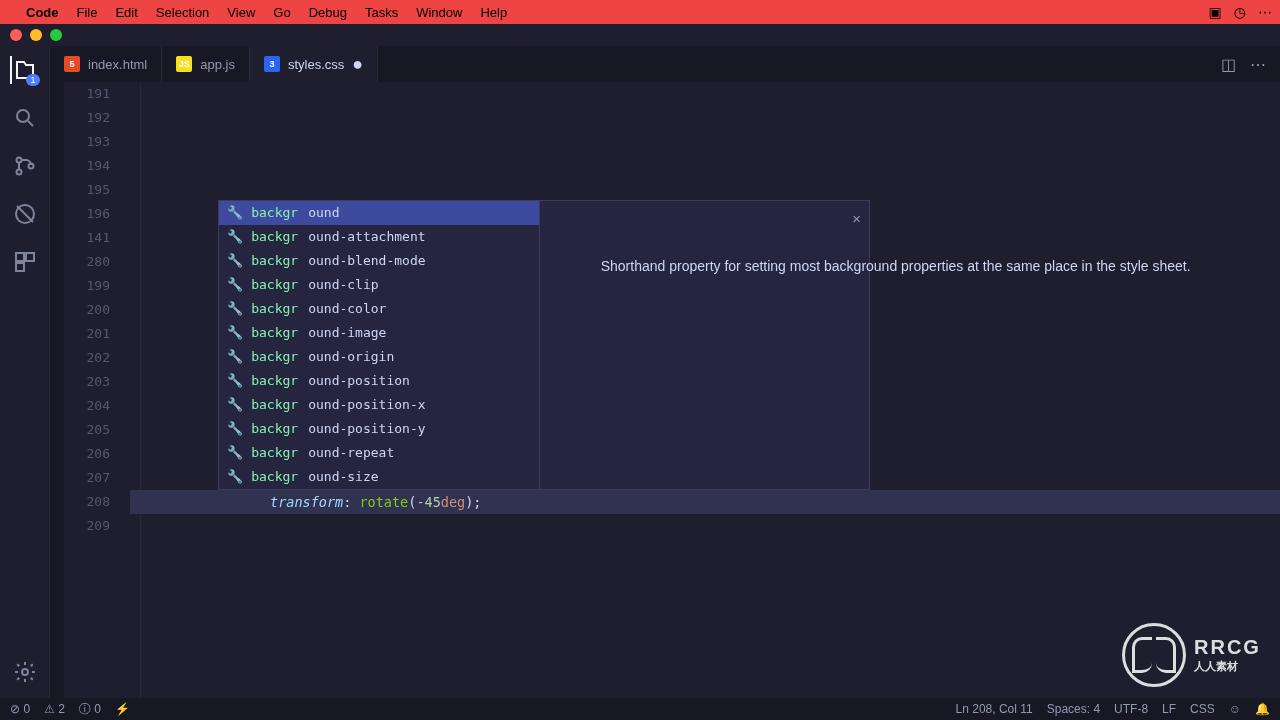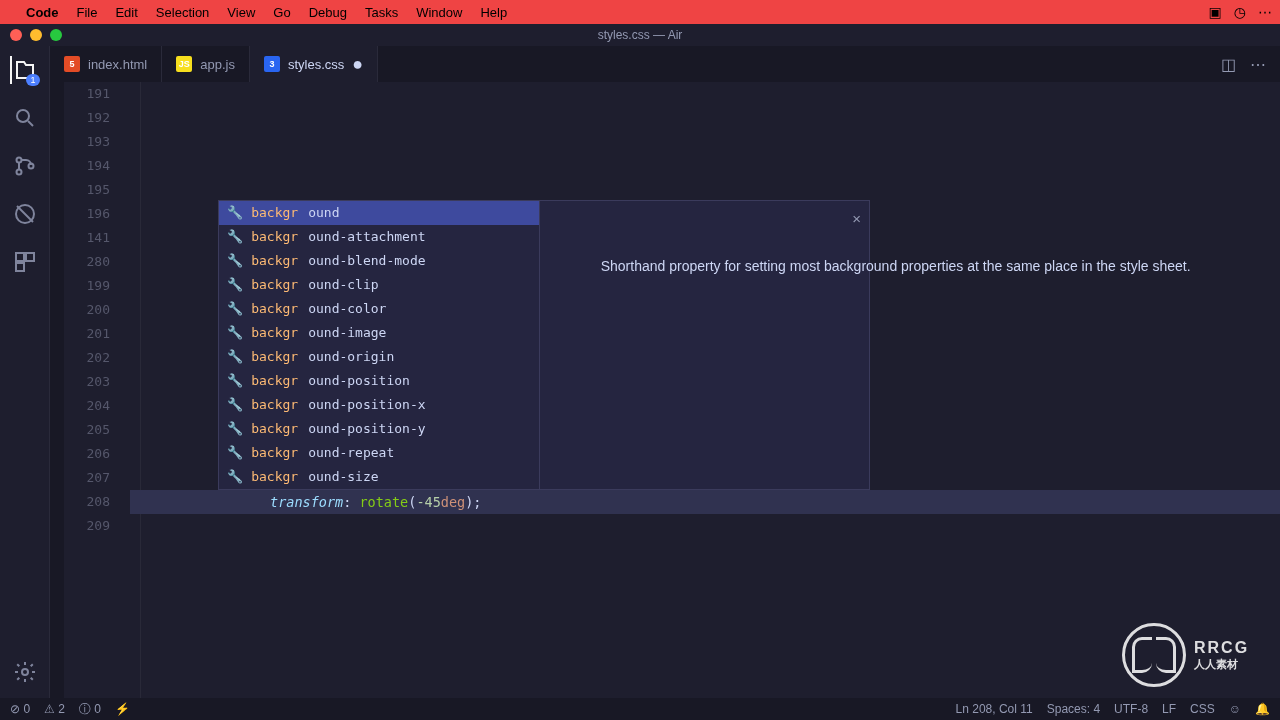--- a/index.html
+++ b/index.html
@@ -204,21 +204,21 @@
   cursor: pointer;
   height: 24px;
 }
 .ac-item.selected {
   background: #3e4a9e;
 }
 .ac-icon {
   color: #7f849c;
   font-size: 13px;
 }
-.ac-label .match { color: #fdba74; }
+.ac-label .match { color: #86efac; }
 .ac-label .rest { color: #cdd6f4; margin-left: 10px; }
 .ac-doc {
   width: 330px;
   background: #252540;
   border-left: 1px solid #3b3b5c;
   padding: 12px 14px;
   font-family: -apple-system, sans-serif;
   font-size: 14px;
   color: #cdd6f4;
   line-height: 1.55;
@@ -269,21 +269,21 @@
   display: flex;
   gap: 4px;
 }
 .wm-r {
   width: 20px; height: 36px;
   border: 3px solid #fff;
   border-right: none;
   border-radius: 10px 0 10px 0;
 }
 .wm-text { color:#fff; font-weight:700;}
-.wm-text .big{font-size:16px; letter-spacing:2px;}
+.wm-text .big{font-size:20px; letter-spacing:2px;}
 .wm-text .small{font-size:11px;}
 svg.act-ico { width: 24px; height: 24px; stroke: currentColor; fill: none; stroke-width: 2; }
 </style>
 </head>
 <body>
 
 <div class="menubar">
   <span class="apple"></span>
   <span class="app-name">Code</span>
   <span>File</span>
@@ -302,21 +302,20 @@
     <span>⋯</span>
   </div>
 </div>
 
 <div class="titlebar">
   <div class="traffic-lights">
     <div class="traffic-light tl-red"></div>
     <div class="traffic-light tl-yellow"></div>
     <div class="traffic-light tl-green"></div>
   </div>
-  <div class="titlebar-title">styles.css — Air</div>
 </div>
 
 <div class="main">
 
   <div class="activitybar">
     <div class="icon active">
       <svg class="act-ico" viewBox="0 0 24 24">
           <path d="M4 4h7l2 3h7v13H4z"></path>
         </svg>
       <span class="badge">1</span>

